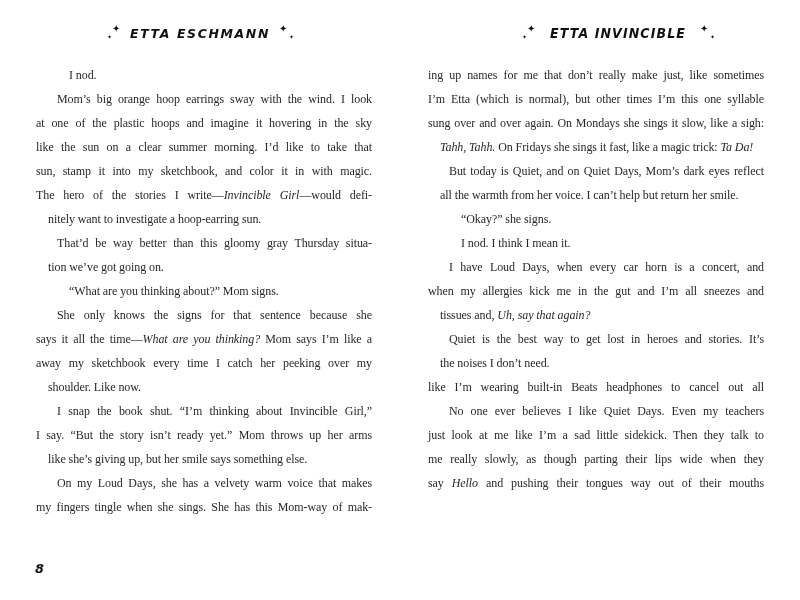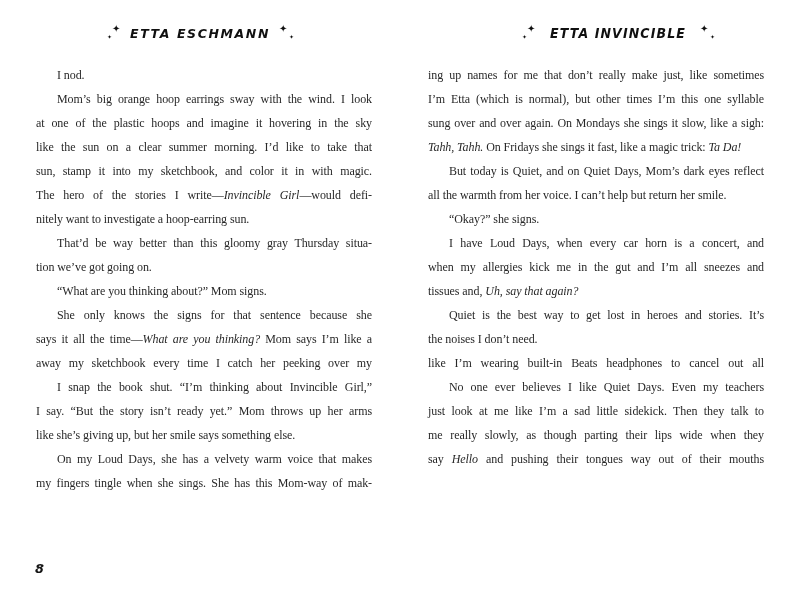--- a/index.html
+++ b/index.html
@@ -60,21 +60,21 @@
     color: #282828;
   }
 
   .line {
     height: 24px;
     line-height: 24px;
     text-align: justify;
     text-align-last: justify;
     white-space: nowrap;
   }
-  .line.para-end { text-align-last: left; }
+  .line.para-end { text-align-last: left; margin-left: 12px; }
   .line.indent { text-indent: 21px; }
   .it { font-style: italic; }
 
   
   .page-num {
     position: absolute;
     top: 561px;
     font-family: "DejaVu Sans", "Liberation Sans", sans-serif;
     font-weight: bold;
     font-style: italic;
@@ -125,34 +125,36 @@
       <div class="line"><span>like the sun on a clear summer morning. I’d like to take that</span></div>
       <div class="line"><span>sun, stamp it into my sketchbook, and color it in with magic.</span></div>
       <div class="line"><span>The hero of the stories I write—</span><span class="it">Invincible Girl</span><span>—would defi-</span></div>
       <div class="line para-end"><span>nitely want to investigate a hoop-earring sun.</span></div>
       <div class="line indent"><span>That’d be way better than this gloomy gray Thursday situa-</span></div>
       <div class="line para-end"><span>tion we’ve got going on.</span></div>
       <div class="line indent para-end"><span>“What are you thinking about?” Mom signs.</span></div>
       <div class="line indent"><span>She only knows the signs for that sentence because she</span></div>
       <div class="line"><span>says it all the time—</span><span class="it">What are you thinking?</span><span> Mom says I’m like a</span></div>
       <div class="line"><span>away my sketchbook every time I catch her peeking over my</span></div>
+      <div class="line para-end"><span>shoulder. Like now.</span></div>
       <div class="line indent"><span>I snap the book shut. “I’m thinking about Invincible Girl,”</span></div>
       <div class="line"><span>I say. “But the story isn’t ready yet.” Mom throws up her arms</span></div>
       <div class="line para-end"><span>like she’s giving up, but her smile says something else.</span></div>
       <div class="line indent"><span>On my Loud Days, she has a velvety warm voice that makes</span></div>
       <div class="line"><span>my fingers tingle when she sings. She has this Mom-way of mak-</span></div>
     </div>
   <div class="body-text" style="left: 428px;">
       <div class="line"><span>ing up names for me that don’t really make just, like sometimes</span></div>
       <div class="line"><span>I’m Etta (which is normal), but other times I’m this one syllable</span></div>
       <div class="line"><span>sung over and over again. On Mondays she sings it slow, like a sigh:</span></div>
       <div class="line para-end"><span class="it">Tahh, Tahh.</span><span> On Fridays she sings it fast, like a magic trick: </span><span class="it">Ta Da!</span></div>
       <div class="line indent"><span>But today is Quiet, and on Quiet Days, Mom’s dark eyes reflect</span></div>
       <div class="line para-end"><span>all the warmth from her voice. I can’t help but return her smile.</span></div>
       <div class="line indent para-end"><span>“Okay?” she signs.</span></div>
+      <div class="line indent para-end"><span>I nod. I think I mean it.</span></div>
       <div class="line indent"><span>I have Loud Days, when every car horn is a concert, and</span></div>
       <div class="line"><span>when my allergies kick me in the gut and I’m all sneezes and</span></div>
       <div class="line para-end"><span>tissues and, </span><span class="it">Uh, say that again?</span></div>
       <div class="line indent"><span>Quiet is the best way to get lost in heroes and stories. It’s</span></div>
       <div class="line para-end"><span>the noises I don’t need.</span></div>
       <div class="line"><span>like I’m wearing built-in Beats headphones to cancel out all</span></div>
       <div class="line indent"><span>No one ever believes I like Quiet Days. Even my teachers</span></div>
       <div class="line"><span>just look at me like I’m a sad little sidekick. Then they talk to</span></div>
       <div class="line"><span>me really slowly, as though parting their lips wide when they</span></div>
       <div class="line"><span>say </span><span class="it">Hello</span><span> and pushing their tongues way out of their mouths</span></div>

